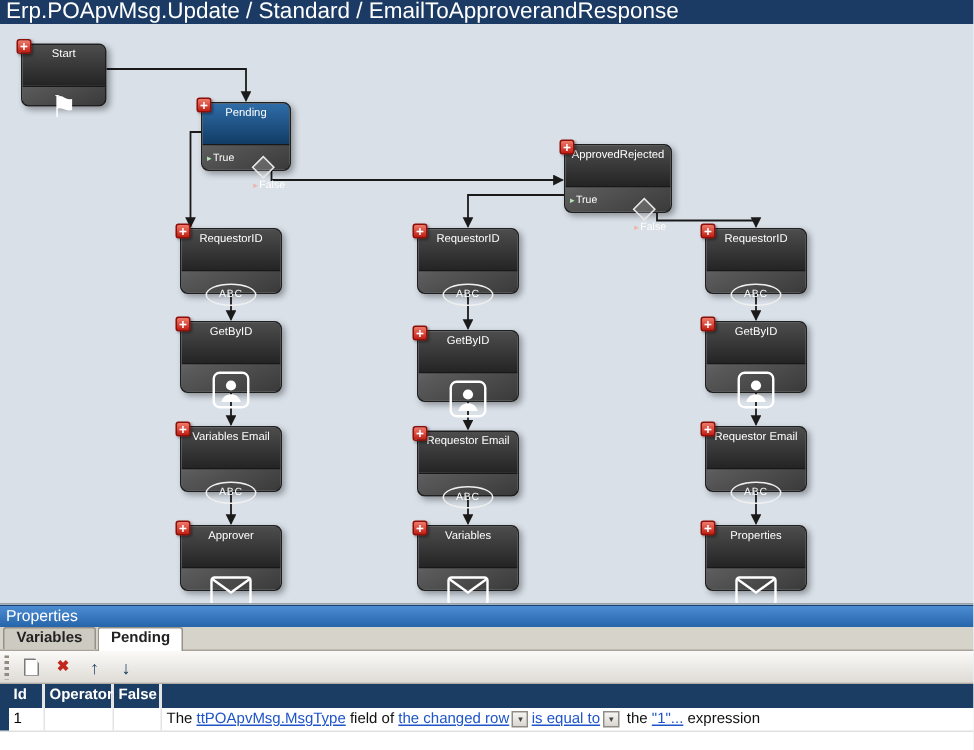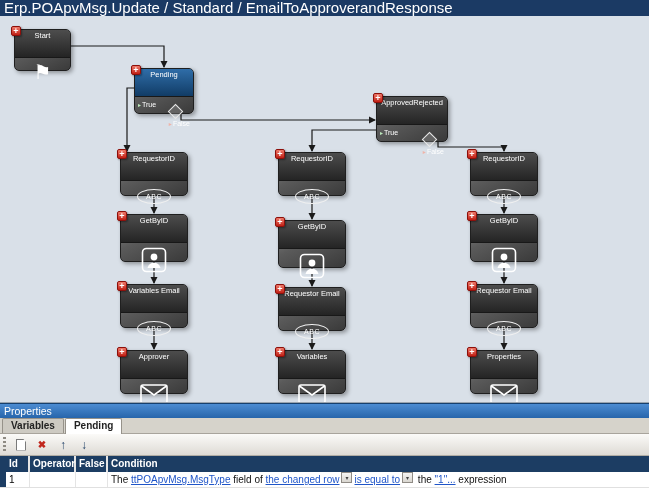--- a/index.html
+++ b/index.html
@@ -61,21 +61,21 @@
   .w-ind { width:6px; padding:0; border:none; }
   .w-id { width:24px; }
   .w-op { width:46px; }
   .w-pre { width:32px; }
   .w-cond { flex:1; border-right:none; }
 
   .grid-rows { height:28px; background:#fff; }
   .grid-row { height:16px; display:flex; font-size:10px; align-items:stretch; border-bottom:1px solid #e0e0e0; background:#fff; }
   .row-ind { width:6px; background:#1c3d63; }
   .cell { line-height:15px; padding-left:3px; border-right:1px solid #e4e4e4; }
-  .cond-cell { flex:1; display:flex; white-space:pre; overflow:hidden; border-right:none; padding-left:3px; }
+  .cond-cell { flex:1; display:flex; align-items:center; white-space:pre; overflow:hidden; border-right:none; padding-left:3px; }
   .cond-text { color:#111; }
   .cond-link { color:#1f55c8; text-decoration:underline; cursor:pointer; }
   .dd-btn { display:inline-flex; width:11px; height:11px; margin:0 2px; border:1px solid #8f8b85;
             background:linear-gradient(#f6f5f3,#d9d6d0); align-items:center; justify-content:center; }
   .dd-glyph { font-size:6px; color:#444; line-height:1; }
 </style>
 </head>
 <body>
 
 <div class="app">
@@ -257,21 +257,20 @@
           <span class="tbi-arrow">↓</span>
         </button>
       </span>
   </div>
 
   <div class="grid-header">
       <div class="gh-cell w-ind"></div>
       <div class="gh-cell w-id">Id</div>
       <div class="gh-cell w-op">Operator</div>
       <div class="gh-cell w-pre">False</div>
-      <div class="gh-cell w-cond">Condition</div>
     </div>
   <div class="grid-rows">
       <div class="grid-row">
         <div class="row-ind"></div>
     <div class="cell w-id">1</div>
     <div class="cell w-op"></div>
     <div class="cell w-pre"></div>
     <div class="cell cond-cell"><span class="cond-text">The </span><a class="cond-link">ttPOApvMsg.MsgType</a><span class="cond-text"> field of </span><a class="cond-link">the changed row</a><span class="dd-btn"><span class="dd-glyph">▾</span></span><a class="cond-link">is equal to</a><span class="dd-btn"><span class="dd-glyph">▾</span></span><span class="cond-text"> the </span><a class="cond-link">"1"...</a><span class="cond-text"> expression</span></div>
       </div>
     </div>

